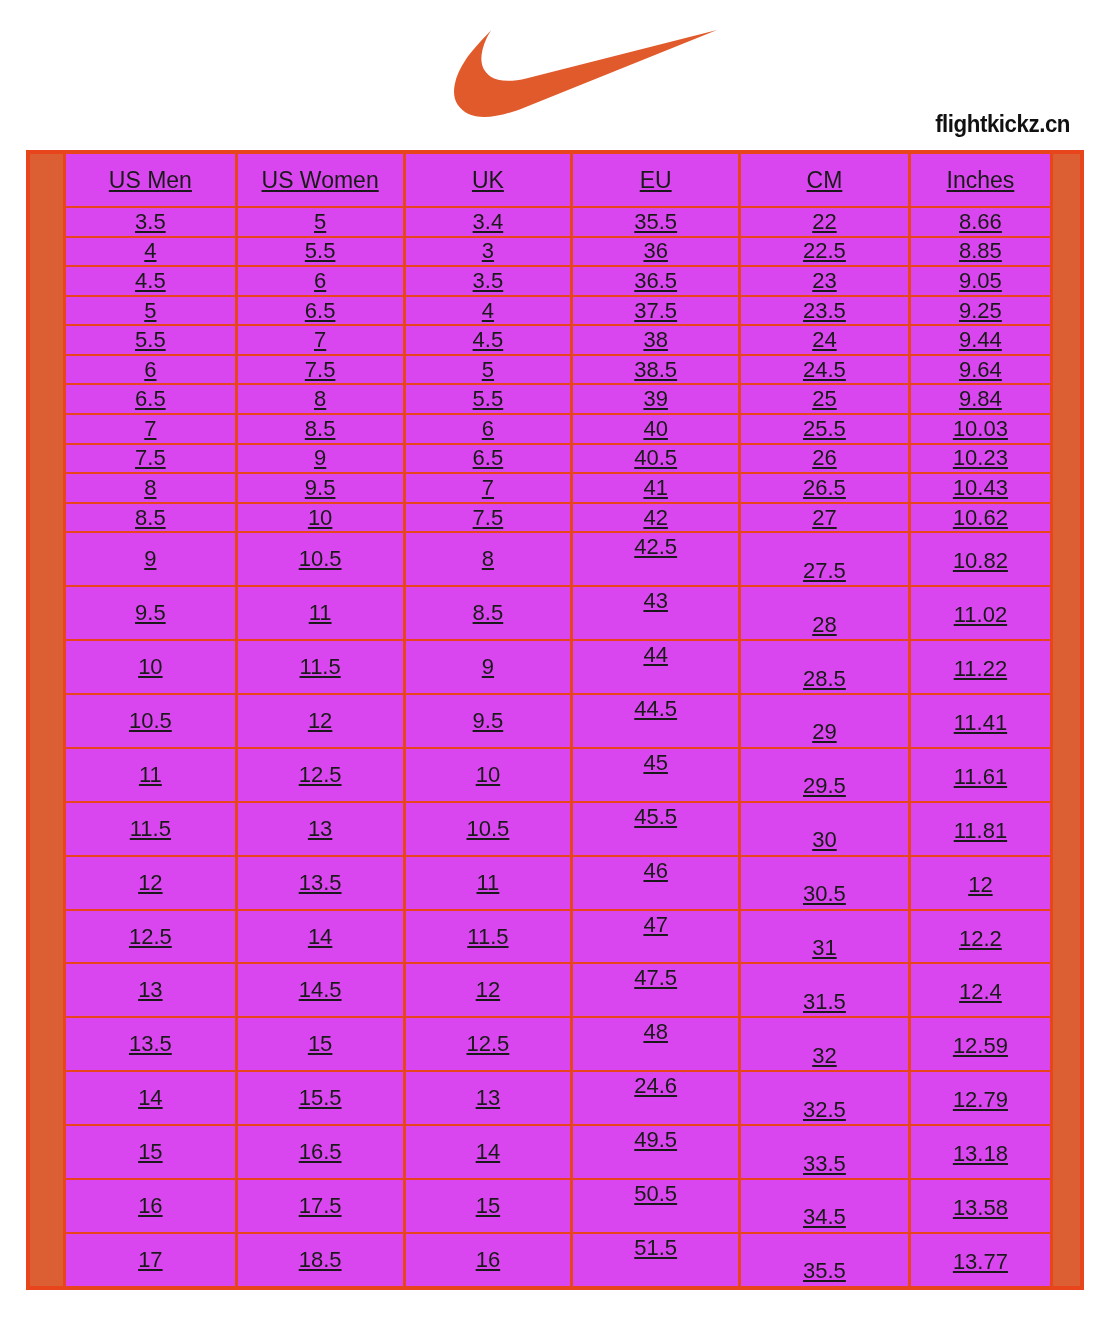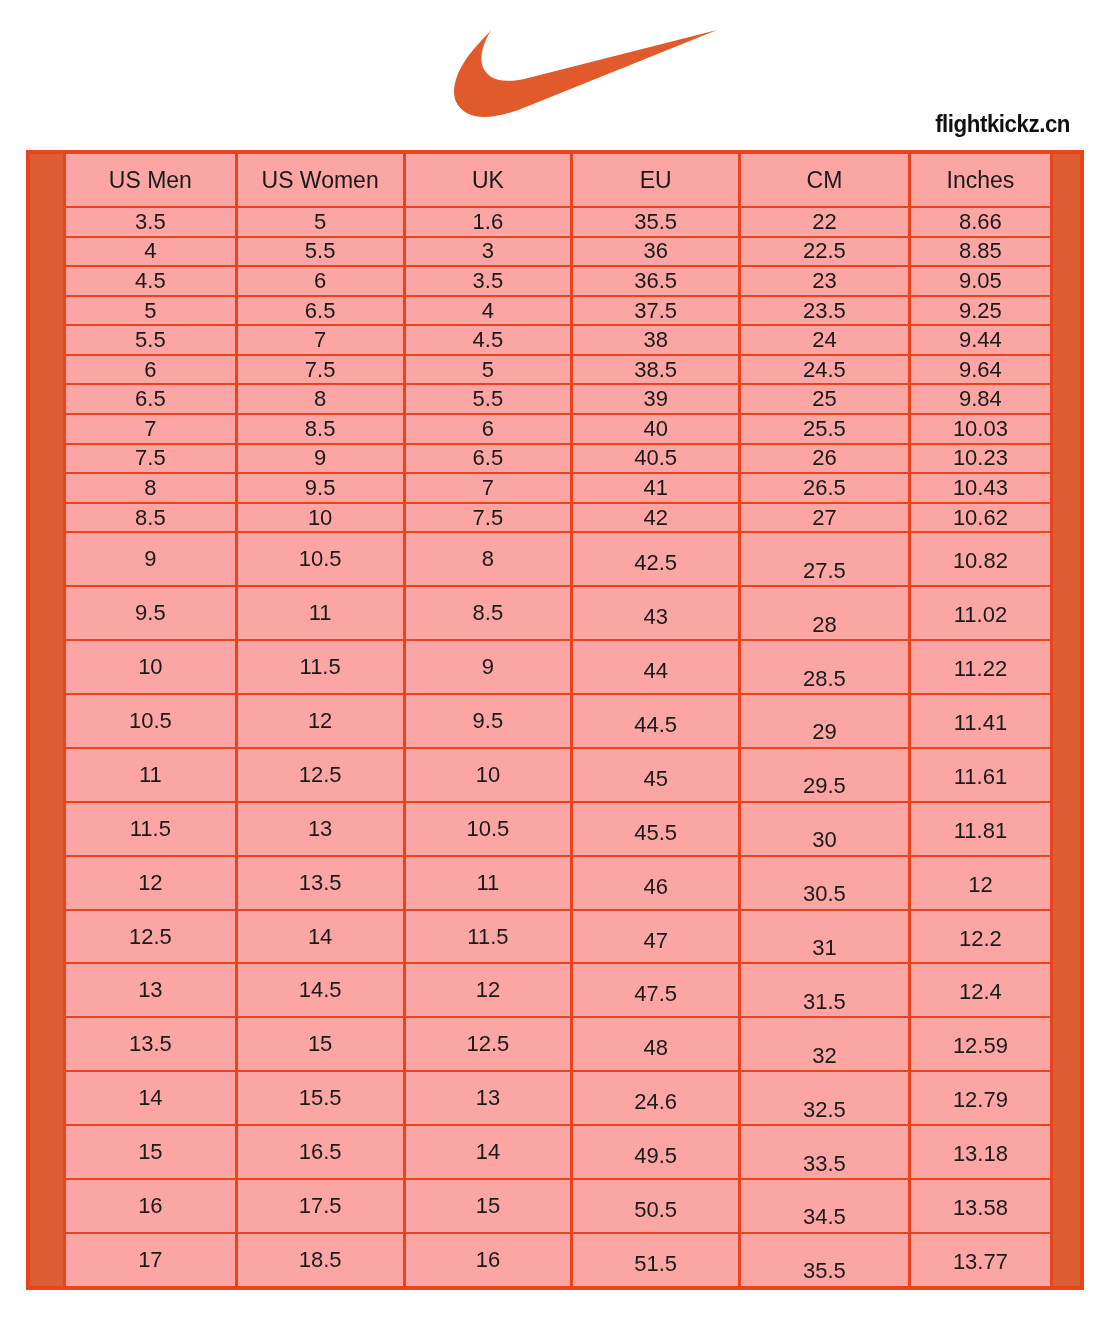--- a/index.html
+++ b/index.html
@@ -21,21 +21,21 @@
   .logo svg{display:block;width:100%;height:100%;}
   .site{
     position:absolute;top:110px;right:30px;
     font-size:24px;font-weight:700;color:#111;
     letter-spacing:-0.5px;transform:scaleX(.93);transform-origin:100% 50%;
     white-space:nowrap;
   }
   .chart{
     position:absolute;left:26px;top:150px;width:1058px;height:1140px;
     box-sizing:border-box;border:4px solid var(--grid);
-    display:flex;background:#fca5a5;
+    display:flex;background:#d946ef;text-decoration:underline;
   }
   .side-bar{background:var(--bar);flex:0 0 auto;}
   .side-bar.left{width:33px;}
   .side-bar.right{width:27px;}
   table{
     flex:1 1 auto;border-collapse:collapse;table-layout:fixed;
     height:100%;
   }
   th,td{
     border-left:3px solid var(--grid);
@@ -44,21 +44,21 @@
     font-weight:400;font-size:22px;color:var(--text);
     overflow:hidden;white-space:nowrap;
   }
   th:last-child,td:last-child{border-right:3px solid var(--grid);}
   thead th{border-top:none;height:52px;font-size:23px;}
   th:nth-child(1),td:nth-child(1){width:17.4%;}
   th:nth-child(2),td:nth-child(2){width:17.0%;}
   th:nth-child(3),td:nth-child(3){width:17.0%;border-radius:24px;}
   th:nth-child(4),td:nth-child(4){width:17.0%;}
   th:nth-child(5),td:nth-child(5){width:17.2%;}
-  td.eu-up{vertical-align:top;padding-top:17px;}
+  td.eu-up{vertical-align:top;padding-top:1px;}
   td.cm-down{padding-top:23px;}
   td.in-down{padding-top:4px;margin-left:32px;}
 </style>
 </head>
 <body>
 
 <div class="logo">
   <svg viewBox="0 7.7 24 8.6" preserveAspectRatio="none" aria-hidden="true">
     <path fill="currentColor" d="M24 7.8L6.442 15.276c-1.456.616-2.679.925-3.668.925-1.12 0-1.933-.392-2.437-1.177-.317-.504-.41-1.143-.28-1.918.13-.775.476-1.6 1.036-2.478.467-.71 1.232-1.643 2.297-2.8a6.122 6.122 0 00-.784 1.848c-.28 1.195-.028 2.072.756 2.632.373.261.886.392 1.54.392.522 0 1.11-.084 1.764-.252L24 7.8z"></path>
   </svg>
@@ -76,21 +76,21 @@
           <th>UK</th>
           <th>EU</th>
           <th>CM</th>
           <th>Inches</th>
         </tr>
     </thead>
     <tbody>
         <tr>
           <td>3.5</td>
           <td>5</td>
-          <td>1.6</td>
+          <td>3.4</td>
           <td>35.5</td>
           <td>22</td>
           <td>8.66</td>
         </tr>
         <tr>
           <td>4</td>
           <td>5.5</td>
           <td>3</td>
           <td>36</td>
           <td>22.5</td>

